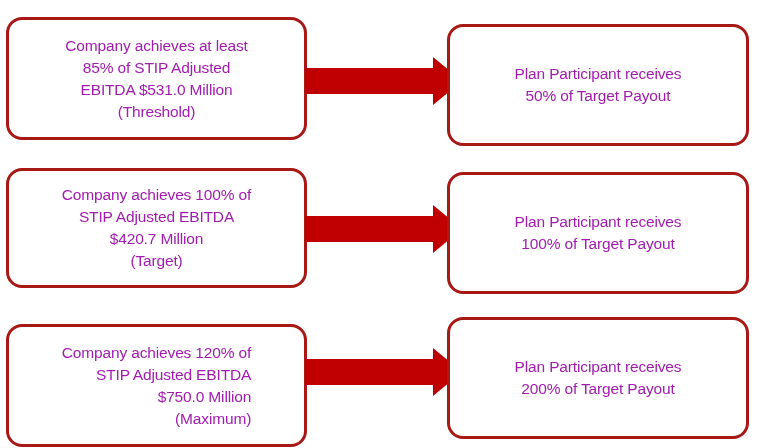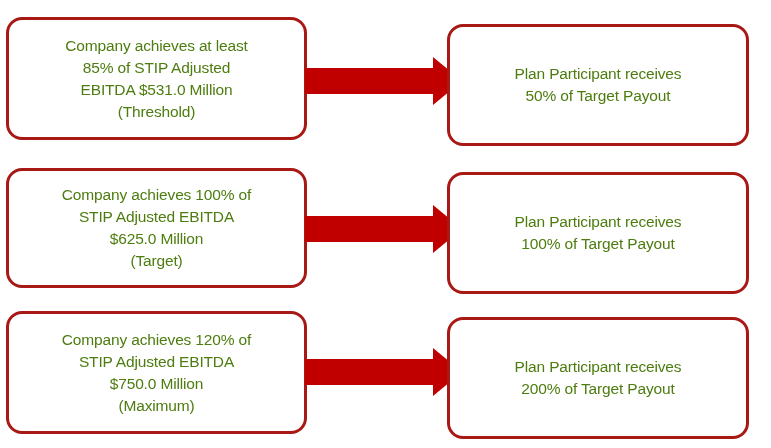--- a/index.html
+++ b/index.html
@@ -37,21 +37,21 @@
   .node-box.left {
     left: 6px;
     width: 301px;
   }
   .node-box.right {
     left: 447px;
     width: 302px;
   }
   .node-text {
     display: block;
-    color: #4d7c0f;
+    color: #a21caf;
     font-size: 15.5px;
     line-height: 1.42;
     letter-spacing: -0.15px;
     white-space: pre-line;
     padding: 0 10px;
   }
   .arrow {
     position: absolute;
     left: 305px;
     width: 157px;
@@ -64,21 +64,21 @@
   }
   
   .row-1 .left  { top: 17px;  height: 123px; }
   .row-1 .right { top: 24px;  height: 122px; }
   .row-1 .arrow { top: 56px; }
 
   .row-2 .left  { top: 168px; height: 120px; }
   .row-2 .right { top: 172px; height: 122px; }
   .row-2 .arrow { top: 204px; }
 
-  .row-3 .left  { top: 311px; height: 123px; }
+  .row-3 .left  { top: 324px; height: 123px; text-align: right; }
   .row-3 .right { top: 317px; height: 122px; }
   .row-3 .arrow { top: 347px; }
 </style>
 </head>
 <body>
 
 <div id="diagram">
 
   <div class="flow-row row-1">
     <div class="node-box left">
@@ -95,21 +95,21 @@
     <div class="node-box right">
       <span class="node-text">Plan Participant receives
 50% of Target Payout</span>
     </div>
   </div>
 
   <div class="flow-row row-2">
     <div class="node-box left">
       <span class="node-text">Company achieves 100% of
 STIP Adjusted EBITDA
-$625.0 Million
+$420.7 Million
 (Target)</span>
     </div>
     <div class="arrow">
       <svg viewBox="0 0 157 50" xmlns="http://www.w3.org/2000/svg" aria-hidden="true">
         <polygon points="0,12 128,12 128,1 157,25 128,49 128,38 0,38" fill="#C00000"></polygon>
       </svg>
     </div>
     <div class="node-box right">
       <span class="node-text">Plan Participant receives
 100% of Target Payout</span>

